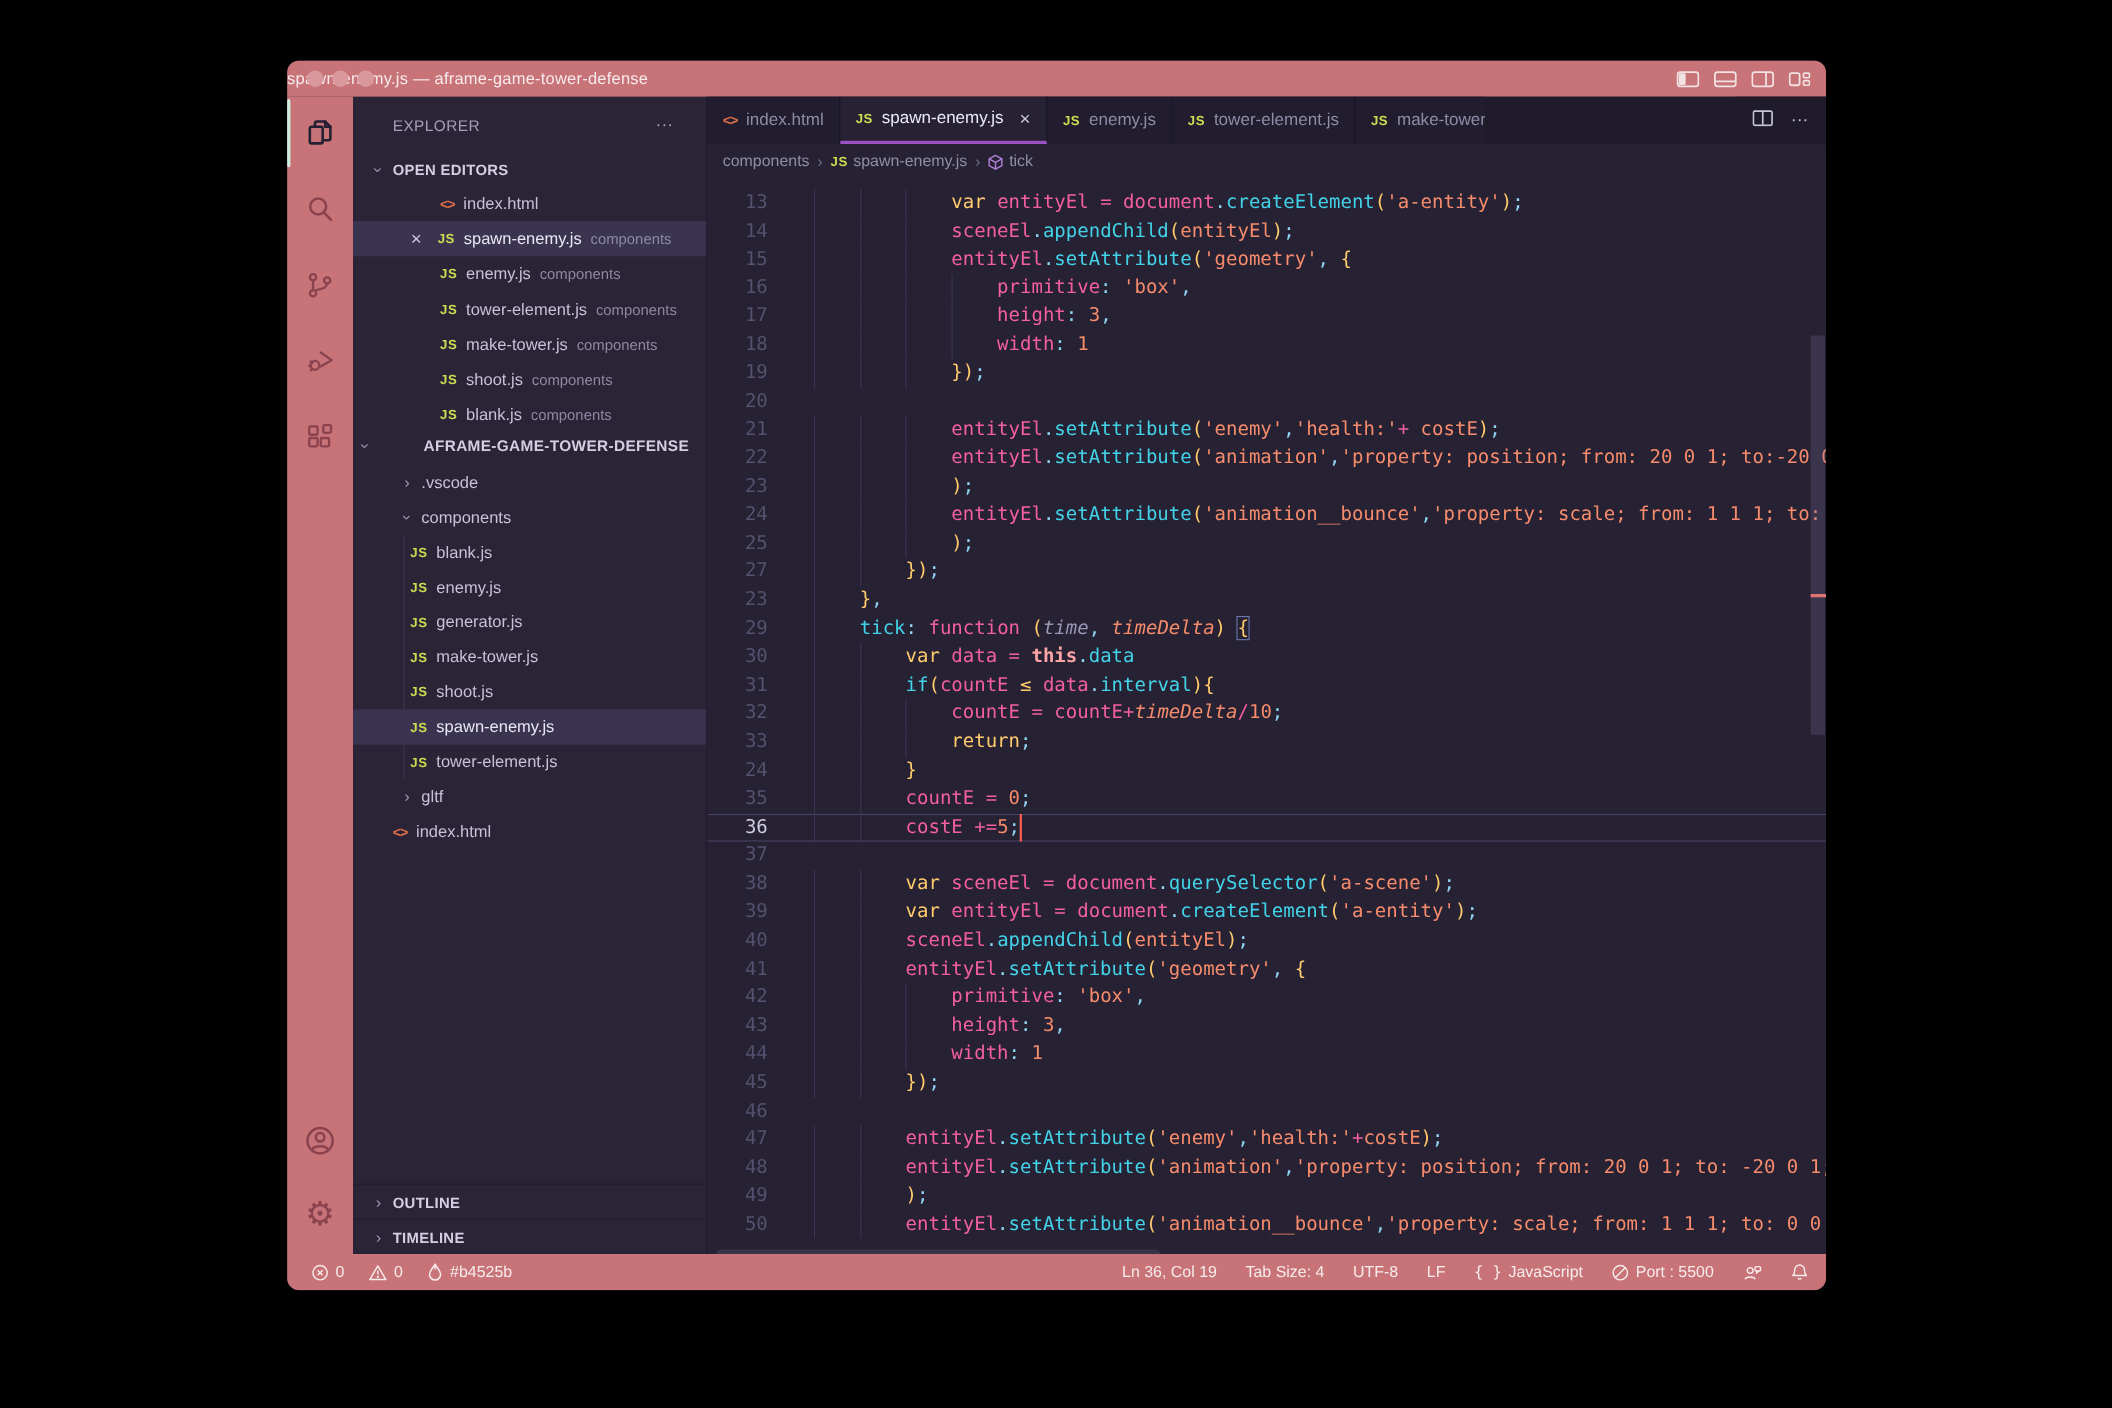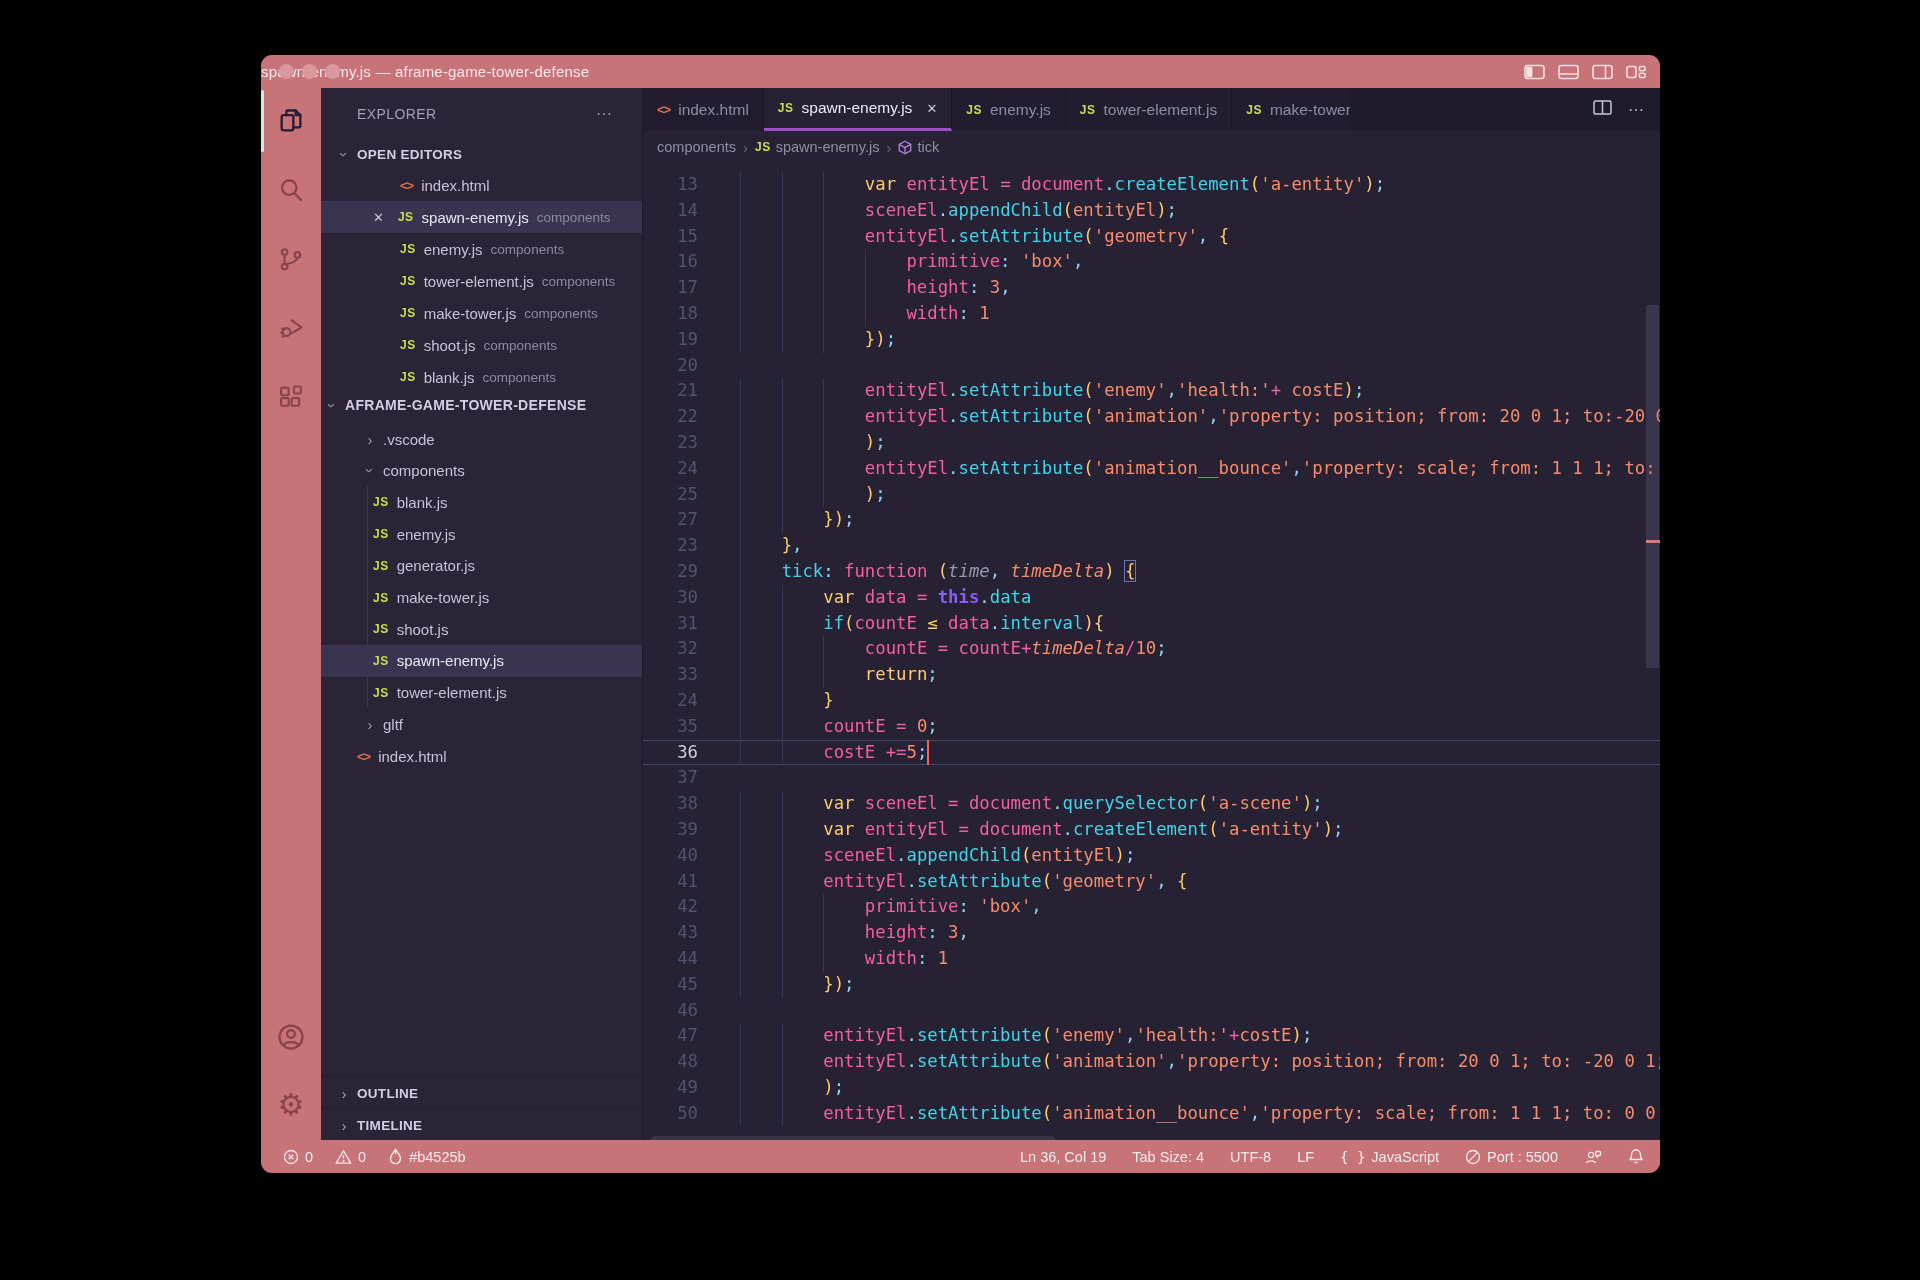--- a/index.html
+++ b/index.html
@@ -63,21 +63,21 @@
   .crow .ct { position:relative; margin-left:42px; flex:1; }
   .crow.activeline { box-shadow: inset 0 1px 0 #4a4468, inset 0 -1px 0 #4a4468; }
   .crow.activeline .ln { color:#d0ccdf; }
   .iguide { position:absolute; top:0; bottom:0; width:1px; background:#3b3554; }
   #cursor { position:absolute; width:2.5px; height:25.8px; background:#ff5f52; }
   .tk-y  { color:#ffcb6b; }
   .tk-pk { color:#f45fa2; }
   .tk-cy { color:#43d3e8; }
   .tk-pu { color:#8fd4f2; }
   .tk-or { color:#f78c6c; }
-  .tk-th { color:#8b5cf6; font-weight:700; }
+  .tk-th { color:#fca5a5; font-weight:700; }
   .tk-pi { color:#f78c6c; font-style:italic; }
   .tk-pd { color:#9a96b4; font-style:italic; }
   .tk-df { color:#c9c5dc; }
   .tk-bx { color:#ffcb6b; outline:1px solid #6b76ae; }
   #vscroll { position:absolute; right:1px; top:142px; width:13px; height:363px; background:rgba(120,112,150,.25); }
   #vscroll-mark { position:absolute; right:0; top:377px; width:14px; height:3px; background:#e0766f; }
   #hscroll { position:absolute; left:8px; top:973px; width:404px; height:9px; background:rgba(255,255,255,.09); border-radius:4px; }
 
   
   #statusbar { position:absolute; left:0; bottom:0; width:100%; height:33px; background:#c77378;
@@ -222,21 +222,21 @@
           <span class="desc">components</span>
         </div>
         <div class="sb-row" style="top: 273px; padding-left: 52px;">
           <span style="width: 27px; flex: 0 0 auto;"></span>
           <span class="jsbadge">JS</span>
           <span style="margin-left: 8px;">blank.js</span>
           <span class="desc">components</span>
         </div>
       </div>
 
-    <div class="sb-row" style="top:301px; height:32px; padding-left:4px;">
+    <div class="sb-row" style="top:301px; height:32px; padding-left:4px;gap:40px;">
       <span class="sb-chev chev-down">›</span>
       <span class="sec-label" style="margin-left:6px; font-size:14px;">AFRAME-GAME-TOWER-DEFENSE</span>
     </div>
     <div id="tree-list">
         <div class="sb-row" style="top: 335px; padding-left: 42px;">
           <span class="sb-chev">›</span>
           <span style="margin-left: 6px;">.vscode</span>
         </div>
         <div class="sb-row" style="top: 366.7px; padding-left: 42px;">
           <span class="sb-chev chev-down">›</span>

